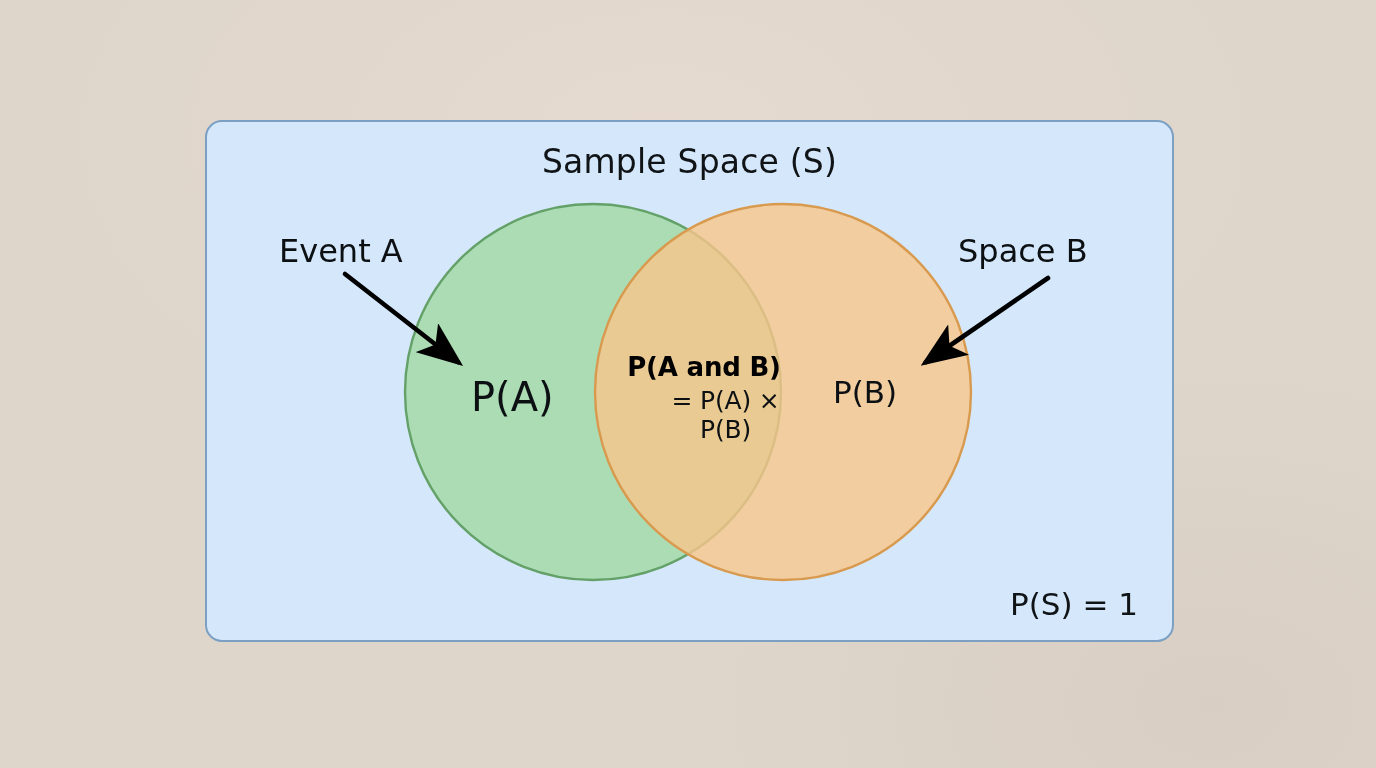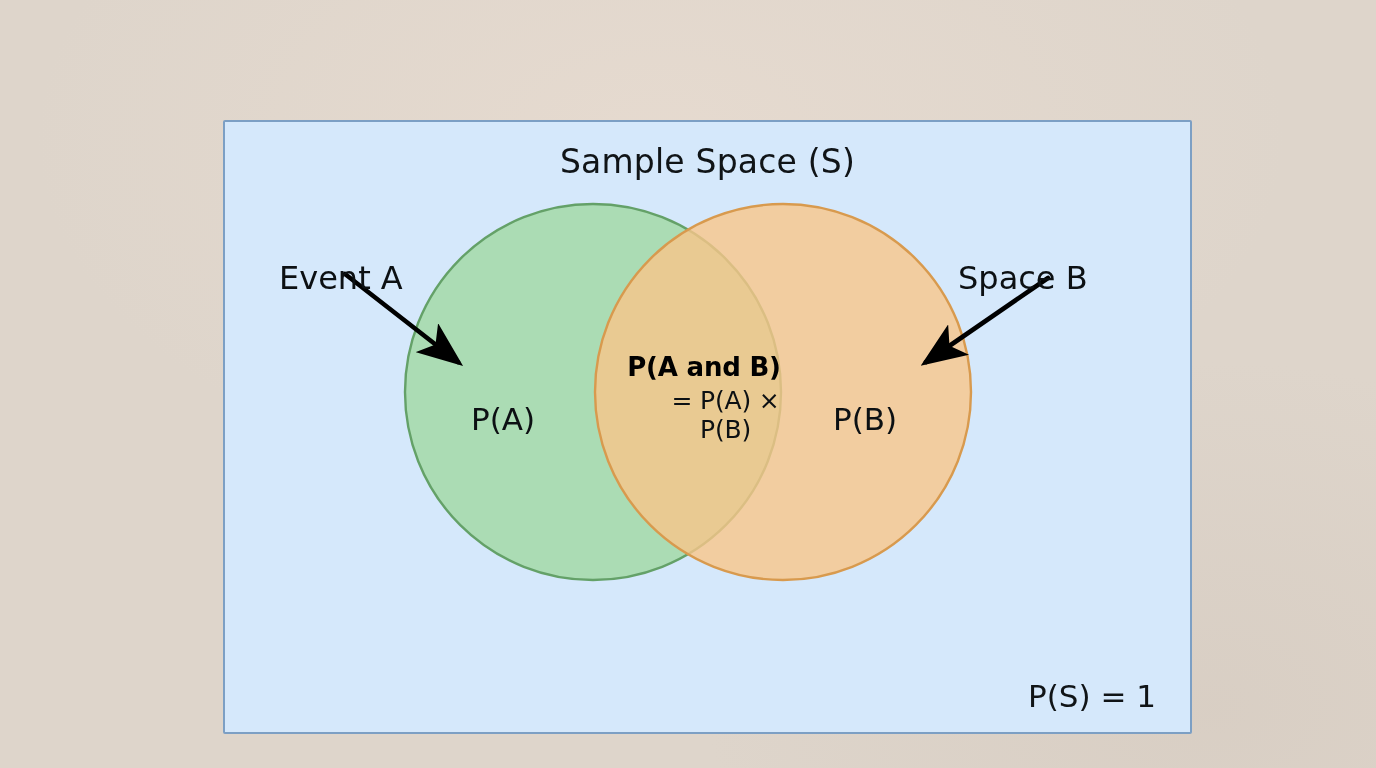--- a/index.html
+++ b/index.html
@@ -20,28 +20,28 @@
     height: 768px;
     background: #ded5cb;
     background-image:
       radial-gradient(ellipse 900px 520px at 48% 18%, rgba(231,219,208,0.85) 0%, rgba(231,219,208,0) 70%),
       radial-gradient(ellipse 700px 480px at 88% 92%, rgba(212,201,190,0.55) 0%, rgba(212,201,190,0) 72%);
   }
 
   
   #sample-space {
     position: absolute;
-    left: 223px;
+    left: 205px;
     top: 120px;
     width: 969px;
-    height: 614px;
+    height: 522px;
     box-sizing: border-box;
     background: #d5e8fb;
     border: 2.5px solid #7c9fc4;
-    border-radius: 2px;
+    border-radius: 17px;
   }
 
   #sample-space-title {
     position: absolute;
     left: 0;
     top: 20px;
     width: 100%;
     text-align: center;
     font-size: 33px;
     color: #101417;
@@ -64,39 +64,38 @@
     width: 1376px;
     height: 768px;
     pointer-events: none;
   }
 
   
   .overlay-text {
     position: absolute;
     color: #0c1013;
     white-space: nowrap;
-    margin-top: 27px;
   }
 
   #event-a-label {
     left: 279px;
     top: 232px;
     font-size: 32px;
   }
 
   #event-b-label {
     left: 958px;
     top: 232px;
     font-size: 32px;
   }
 
   #p-a-label {
     left: 471px;
     top: 374px;
-    font-size: 31px;
+    font-size: 40px;
   }
 
   #p-b-label {
     left: 833px;
     top: 374px;
     font-size: 31px;
   }
 
   #intersection-group {
     position: absolute;

